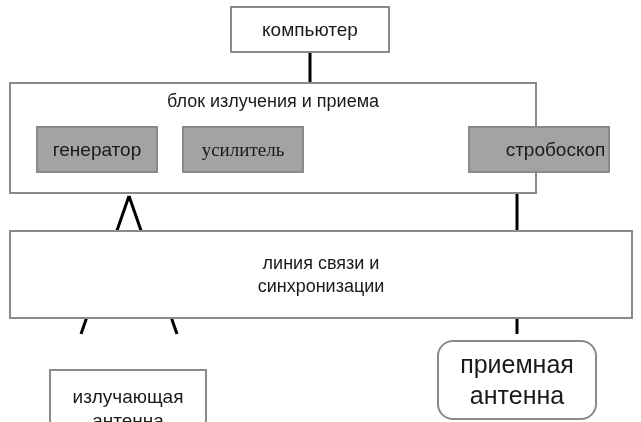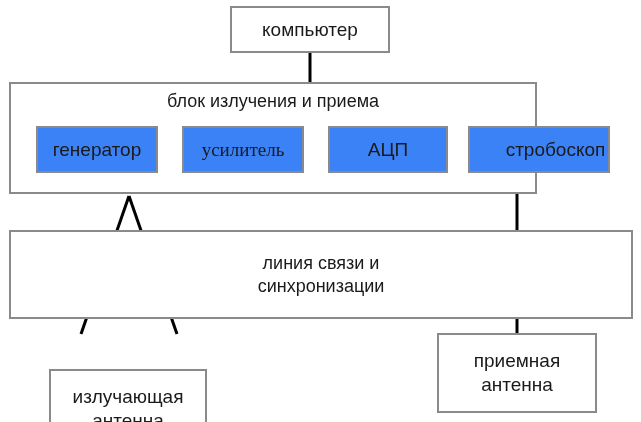--- a/index.html
+++ b/index.html
@@ -55,21 +55,21 @@
     position: absolute;
     left: 0;
     top: 6px;
     width: 100%;
     text-align: center;
     font-size: 18px;
   }
   .subnode {
     position: absolute;
     box-sizing: border-box;
-    background: #3b82f6;
+    background: #a3a3a3;
     border: 2px solid #8a8a8a;
     display: flex;
     align-items: center;
     justify-content: center;
     text-align: center;
     font-size: 19px;
     top: 42px;
     height: 47px;
   }
   #node-generator { left: 25px;  width: 122px; }
@@ -90,24 +90,25 @@
   #node-tx-antenna {
     left: 49px;
     top: 333px;
     width: 158px;
     height: 80px;
     font-size: 19px;
     margin-top: 36px;
   }
   #node-rx-antenna {
     left: 437px;
-    top: 333px;
+    top: 340px;
     width: 160px;
     height: 80px;
-    font-size: 19px;
+    font-size: 25px;
+    border-radius: 16px;
   }
 
   
   #connector-layer {
     position: absolute;
     left: 0;
     top: 0;
     width: 641px;
     height: 422px;
     pointer-events: none;
@@ -137,23 +138,20 @@
     <span class="container-title">блок излучения и приема</span>
 
     <div class="subnode" id="node-generator">
       <span class="node-label">генератор</span>
     </div>
 
     <div class="subnode" id="node-amplifier">
       <span class="node-label">усилитель</span>
     </div>
 
-    <div class="subnode" id="node-adc">
-      <span class="node-label">АЦП</span>
-    </div>
 
     <div class="subnode" id="node-strobe">
       <span class="node-label">стробоскоп</span>
     </div>
   </div>
 
   <div class="node" id="node-link">
     <span class="node-label">линия связи и
 синхронизации</span>
   </div>

